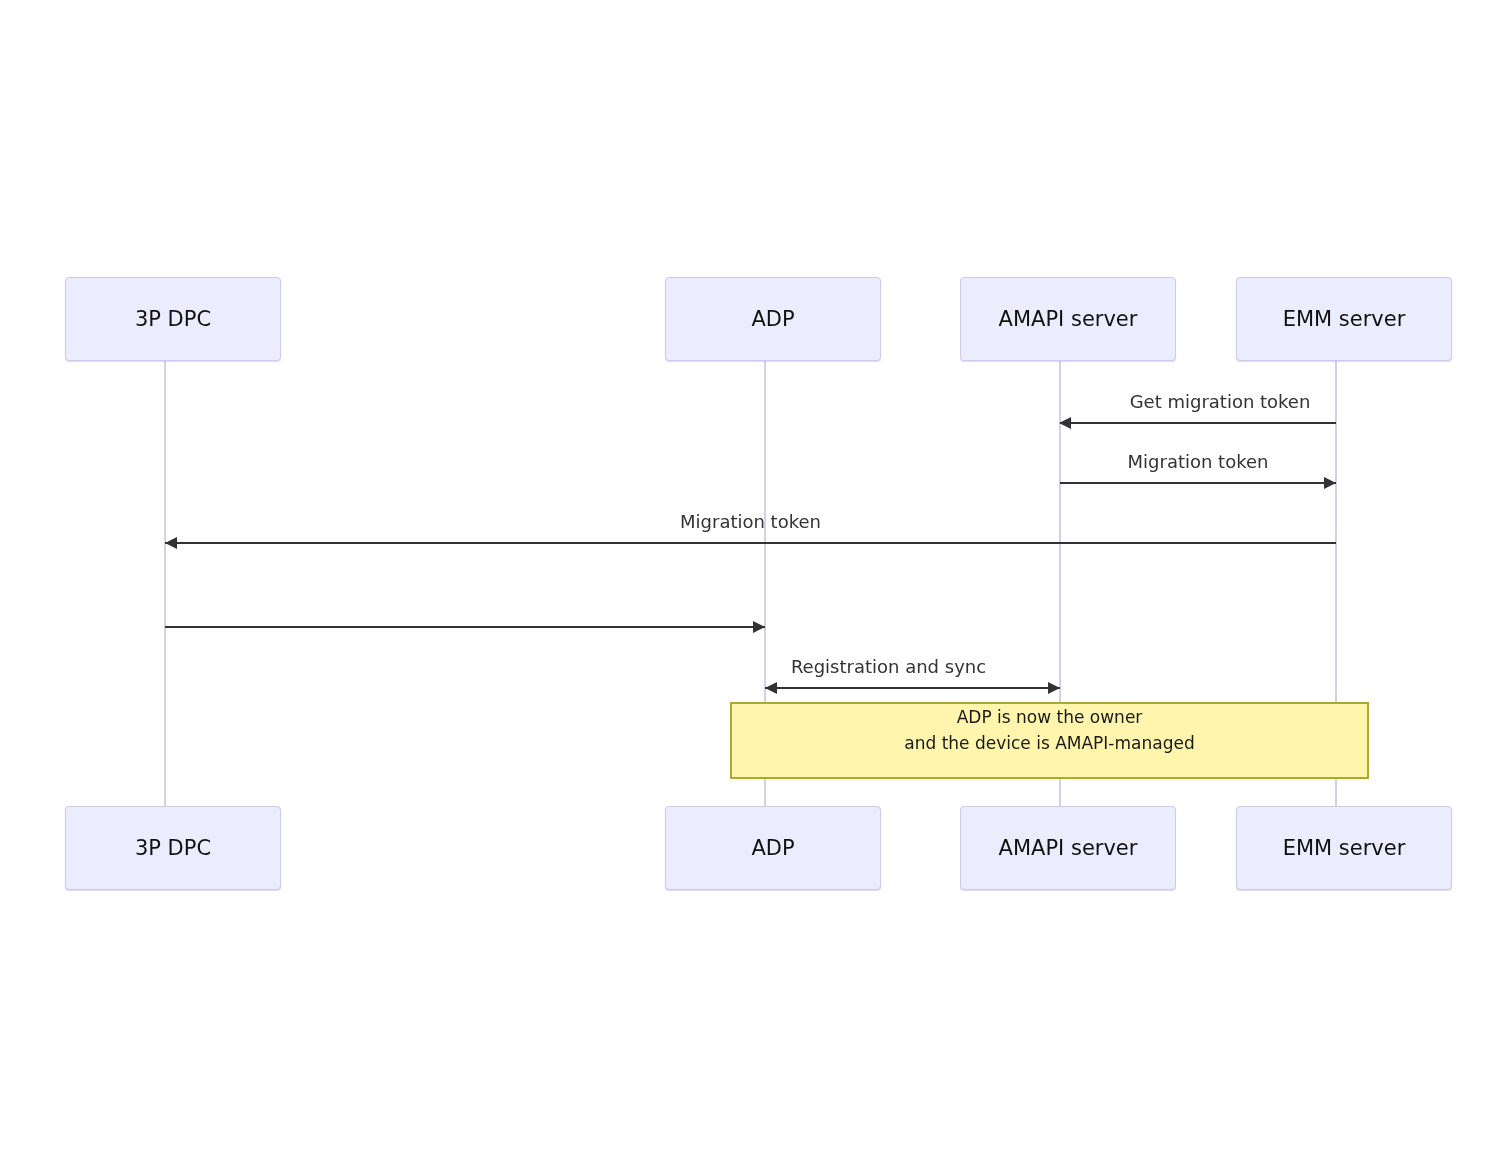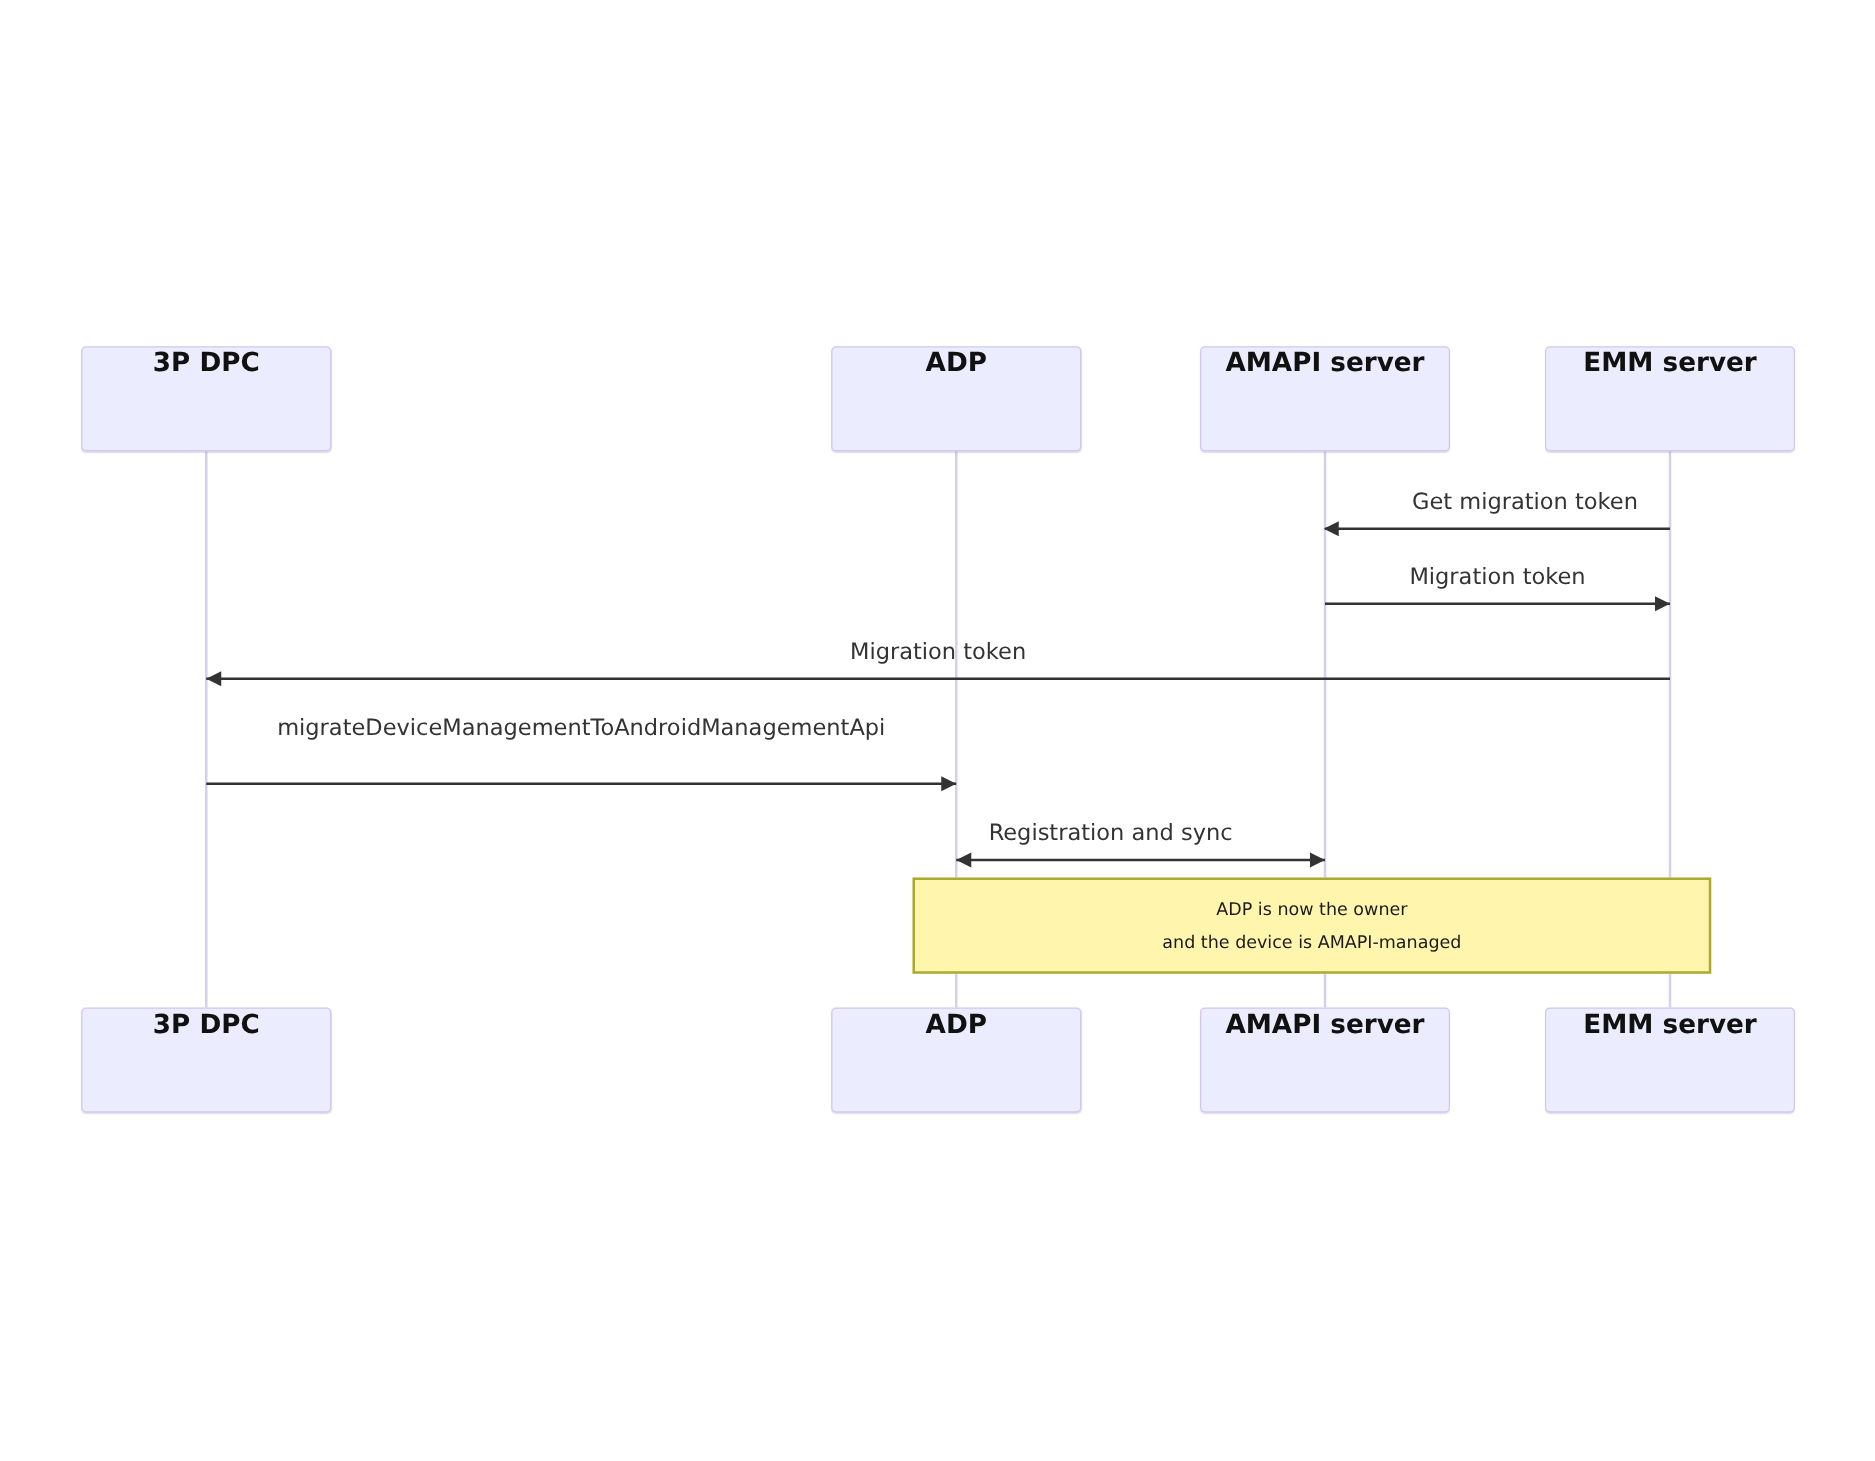--- a/index.html
+++ b/index.html
@@ -17,31 +17,30 @@
   }
   .lifeline {
     position: absolute;
     top: 361px;
     height: 445px;
     width: 2px;
     background: var(--lifeline, #D5CFEA);
   }
   .actor {
     position: absolute;
-    width: 200px;
+    width: 216px;
     height: 84px;
     box-sizing: border-box;
     background: var(--actor-fill, #ECECFF);
     border: 1px solid var(--actor-border, #D2C7EE);
     border-radius: 4px;
     display: flex;
-    align-items: flex-start;
+    align-items: center;
     justify-content: center;
     box-shadow: 0 1px 1px rgba(120,110,180,0.25);
-    font-weight: bold;
   }
   .actor-row-top .actor { top: 277px; }
   .actor-row-bottom .actor { top: 806px; }
   .actor-label {
     font-size: 21px;
     color: var(--actor-text, #111111);
   }
   .msg-label {
     position: absolute;
     text-align: center;
@@ -67,26 +66,26 @@
   .note {
     position: absolute;
     left: 730px;
     top: 702px;
     width: 639px;
     height: 77px;
     box-sizing: border-box;
     background: var(--note-fill, #FFF5AD);
     border: 2px solid var(--note-border, #AAAA33);
     color: var(--note-text, #1A1A1A);
-    font-size: 14px;
+    font-size: 17px;
     line-height: 26px;
     text-align: center;
     display: flex;
     flex-direction: column;
-    justify-content: center;
+    justify-content: flex-start;
     z-index: 3;
   }
   .msg-layer { position: absolute; inset: 0; z-index: 2; }
 </style>
 </head>
 <body>
 
 <div class="canvas">
 
   <div class="lifeline" style="left:164px"></div>
@@ -123,21 +122,20 @@
     <div class="msg-line" style="left:1060px; top:482px; width:276px"></div>
     <div class="arrowhead right" style="left:1324px; top:477px"></div>
 
     <div class="msg-label" style="left:165px; top:510px; width:1171px">
       <div>Migration token</div>
     </div>
     <div class="msg-line" style="left:165px; top:542px; width:1171px"></div>
     <div class="arrowhead left" style="left:165px; top:537px"></div>
 
     <div class="msg-label" style="left:165px; top:571px; width:600px">
-      <div>migrateDeviceManagementToAndroidManagementApi</div>
     </div>
     <div class="msg-line" style="left:165px; top:626px; width:600px"></div>
     <div class="arrowhead right" style="left:753px; top:621px"></div>
 
     <div class="msg-label" style="left:765px; top:655px; width:247px">
       <div>Registration and sync</div>
     </div>
     <div class="msg-line" style="left:765px; top:687px; width:295px"></div>
     <div class="arrowhead left" style="left:765px;  top:682px"></div>
     <div class="arrowhead right" style="left:1048px; top:682px"></div>

